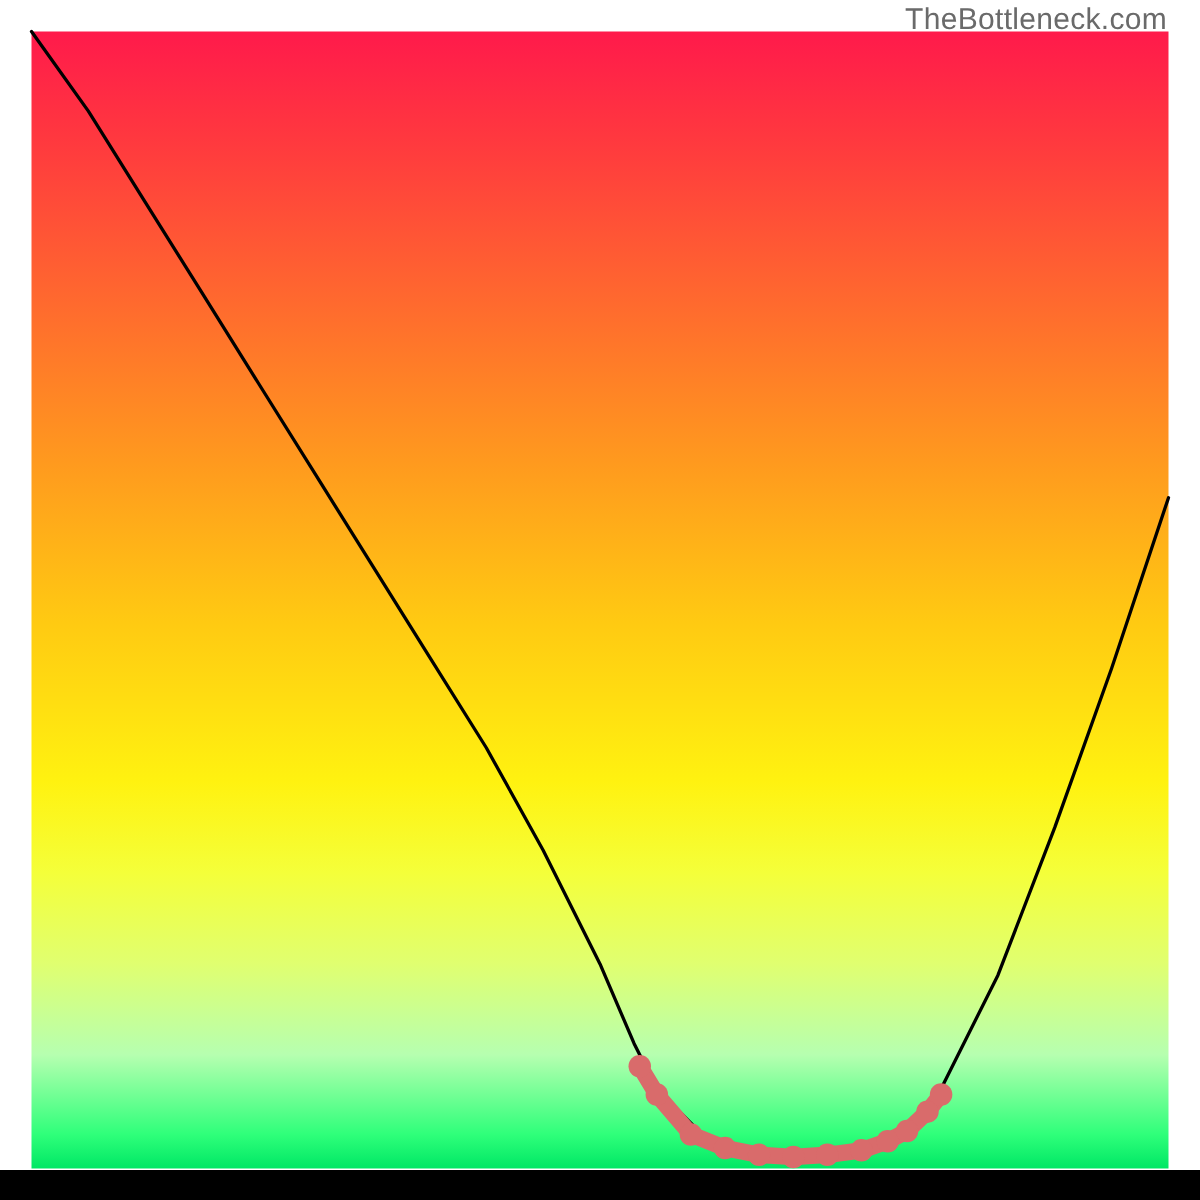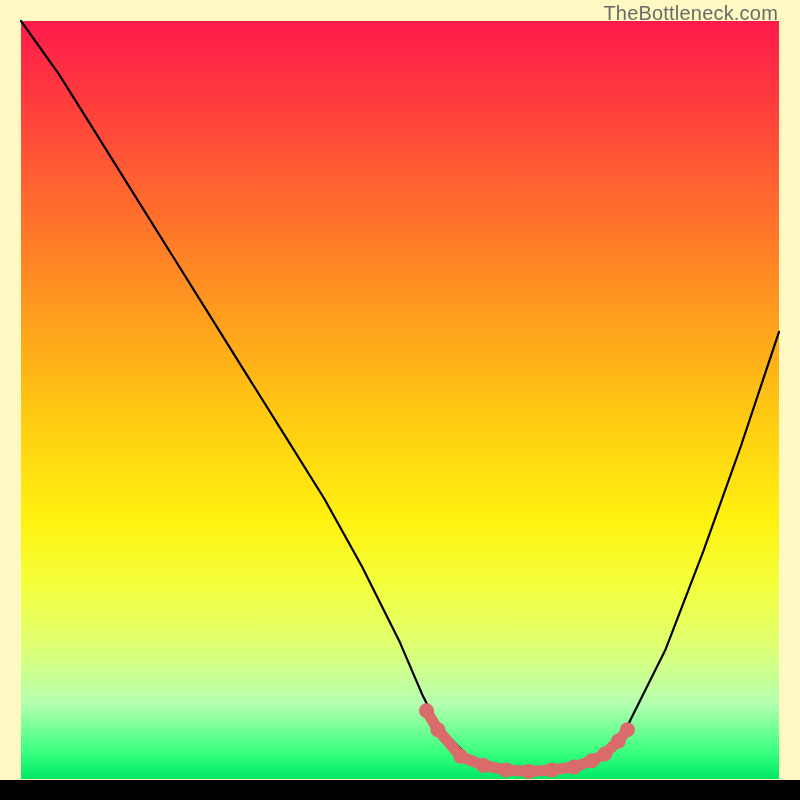--- a/index.html
+++ b/index.html
@@ -1,21 +1,21 @@
 <!DOCTYPE html>
 <html><head>
 <meta charset="utf-8">
 <style>
   * { margin: 0; padding: 0; box-sizing: border-box; }
   html, body { width: 800px; height: 800px; overflow: hidden; background: #000; }
   .stage {
     position: relative;
     width: 800px;
     height: 780px;
-    background: #fef9c3;
+    background: #ffffff;
     text-align: center;
   }
   .plot-area {
     position: absolute;
     left: 21px;
     top: 21px;
     width: 758px;
     height: 758px;
     background: linear-gradient(to bottom,
       #ff1a4b 0%,

